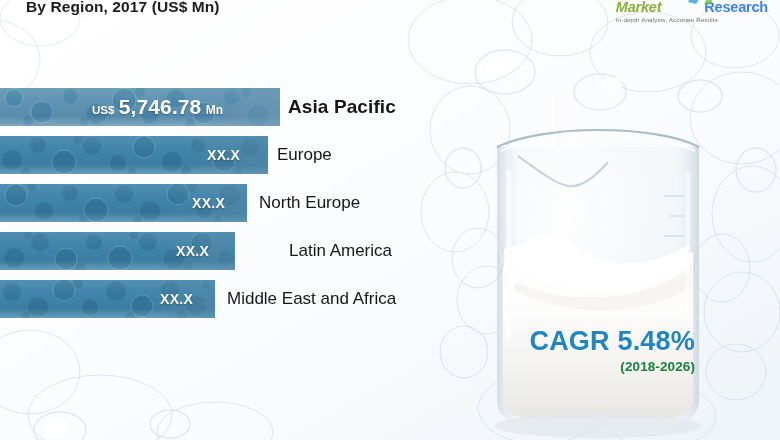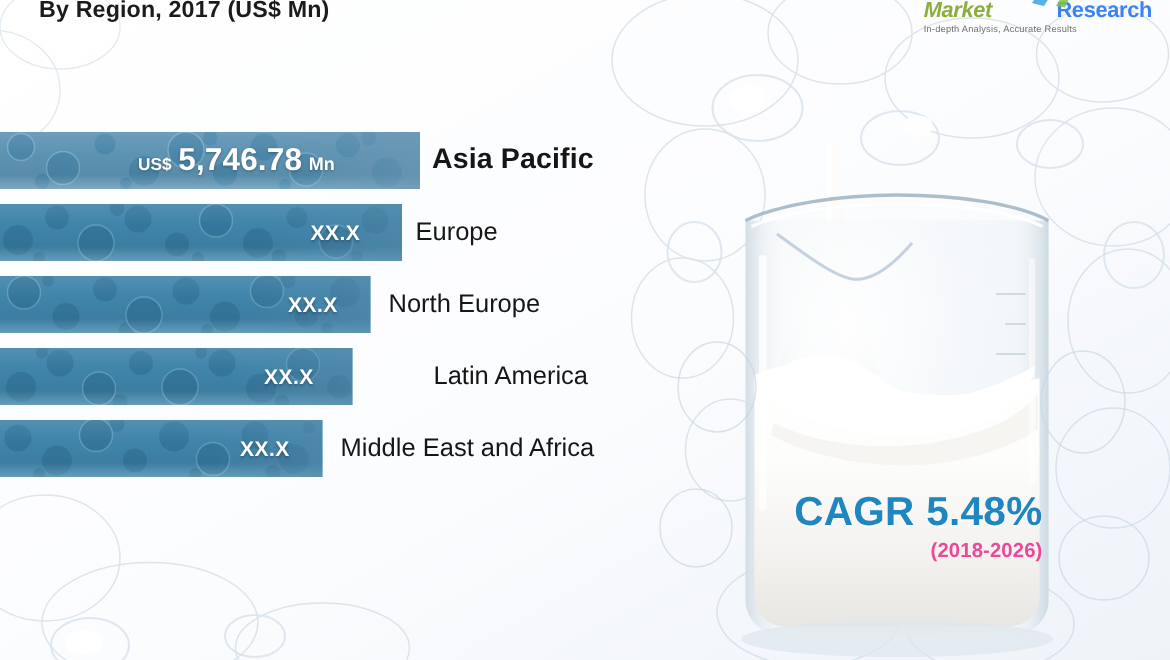--- a/index.html
+++ b/index.html
@@ -77,21 +77,21 @@
   .lbl-sm  { font-size:17px; font-weight:normal; }
 
   
   .cagr { position:absolute; z-index:6; text-align:right; white-space:nowrap; }
   .cagr-main {
     font-size:27px; font-weight:bold; color:#1f86c0;
     letter-spacing:.2px; line-height:30px;
     text-shadow:0 1px 1px rgba(255,255,255,.8);
   }
   .cagr-sub {
-    font-size:13.5px; font-weight:600; color:#ec4899;
+    font-size:13.5px; font-weight:600; color:#15803d;
     margin-top:3px; letter-spacing:.1px;
   }
 </style>
 </head>
 <body>
 
 <div id="bg">
 <svg viewBox="0 0 780 440" xmlns="http://www.w3.org/2000/svg">
   <defs>
     <linearGradient id="bgGrad" x1="0" y1="0" x2="1" y2="1">

